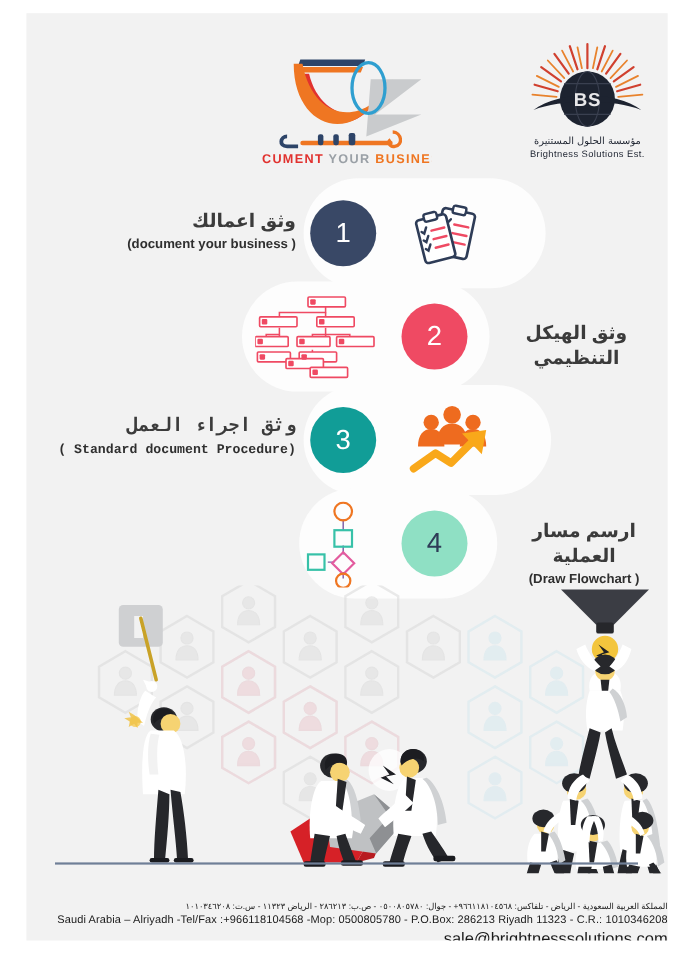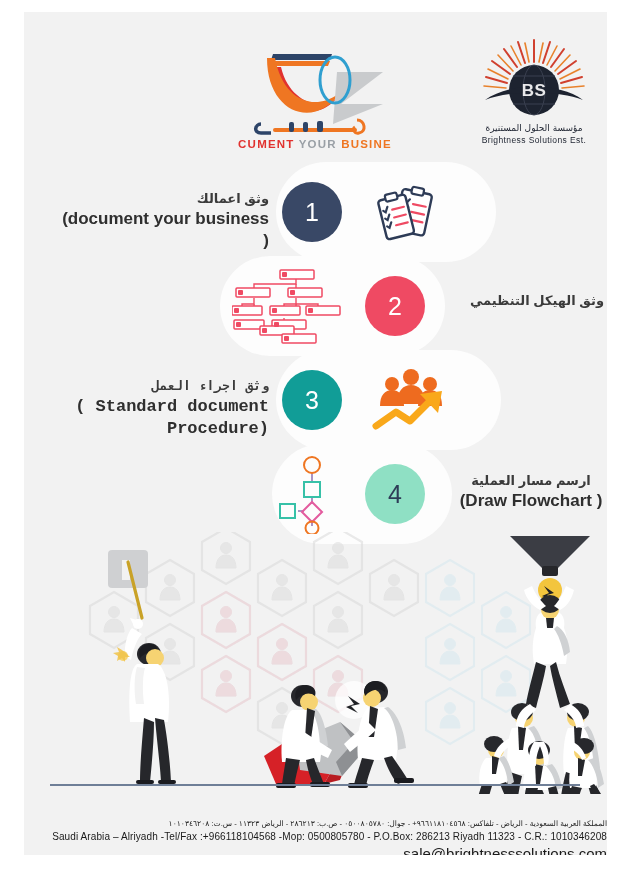--- a/index.html
+++ b/index.html
@@ -24,24 +24,24 @@
     position:absolute;background:#fdfdfd;border-radius:52px;
     height:100px;
   }
   .bubble{
     position:absolute;width:60px;height:60px;border-radius:50%;
     display:flex;align-items:center;justify-content:center;
     font-size:25px;color:#ffffff;letter-spacing:0;
   }
   .bubble.light-num{color:#2e3c57;}
   .txt{position:absolute;line-height:1.35;color:#3c3c3c;}
-  .txt .ar{font-size:13px;font-weight:bold;color:#3b3b3b;}
-  .txt .en{font-size:17px;font-weight:bold;color:#2f2f2f;}
+  .txt .ar{font-size:17px;font-weight:bold;color:#3b3b3b;}
+  .txt .en{font-size:12px;font-weight:bold;color:#2f2f2f;}
   .txt.right-align{text-align:right;}
-  .txt.left-align{text-align:right;}
+  .txt.left-align{text-align:center;}
   .icon-slot{position:absolute;}
   
   .scene{position:absolute;left:0;top:520px;width:583px;height:262px;overflow:hidden;}
   .hex-bg{position:absolute;left:0;top:0;width:583px;height:240px;}
   .ground{
     position:absolute;left:26px;top:252px;width:530px;height:2px;background:#6f7f97;
   }
   
   .footer{position:absolute;left:0;top:781px;width:583px;height:60px;text-align:right;margin-top:24px;}
   .f-ar{font-size:7.6px;color:#1a1a1a;letter-spacing:.2px;direction:rtl;margin-top:2px;}

